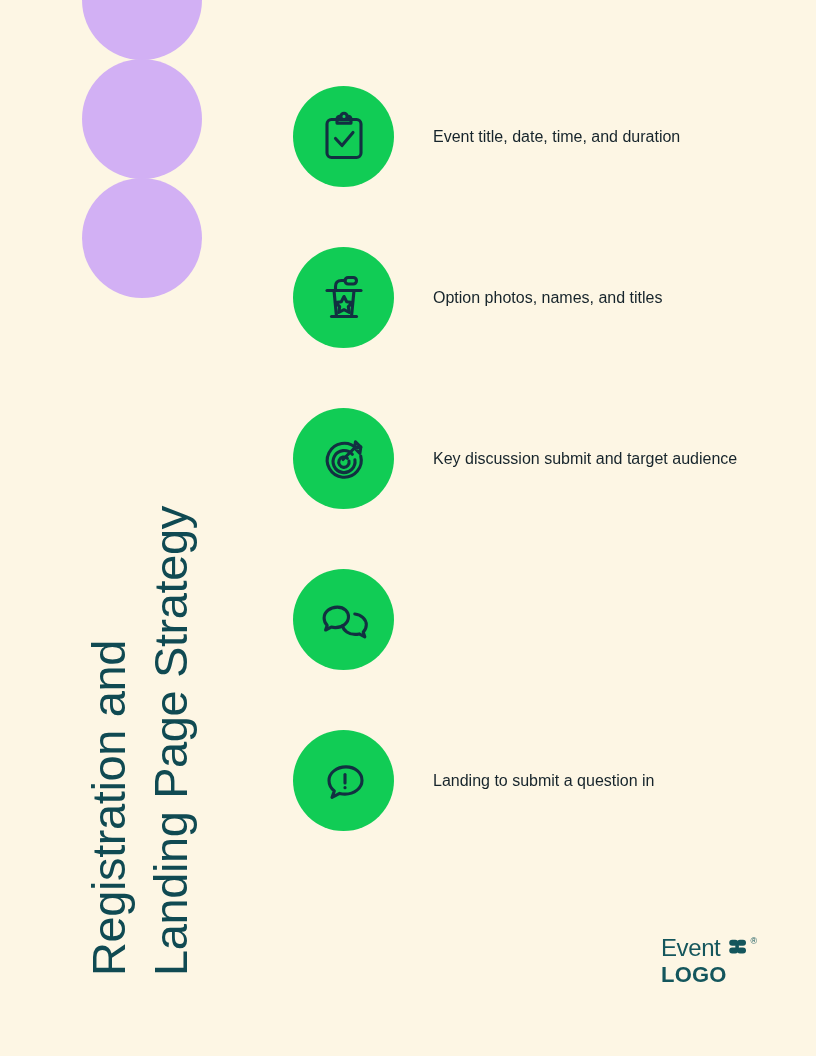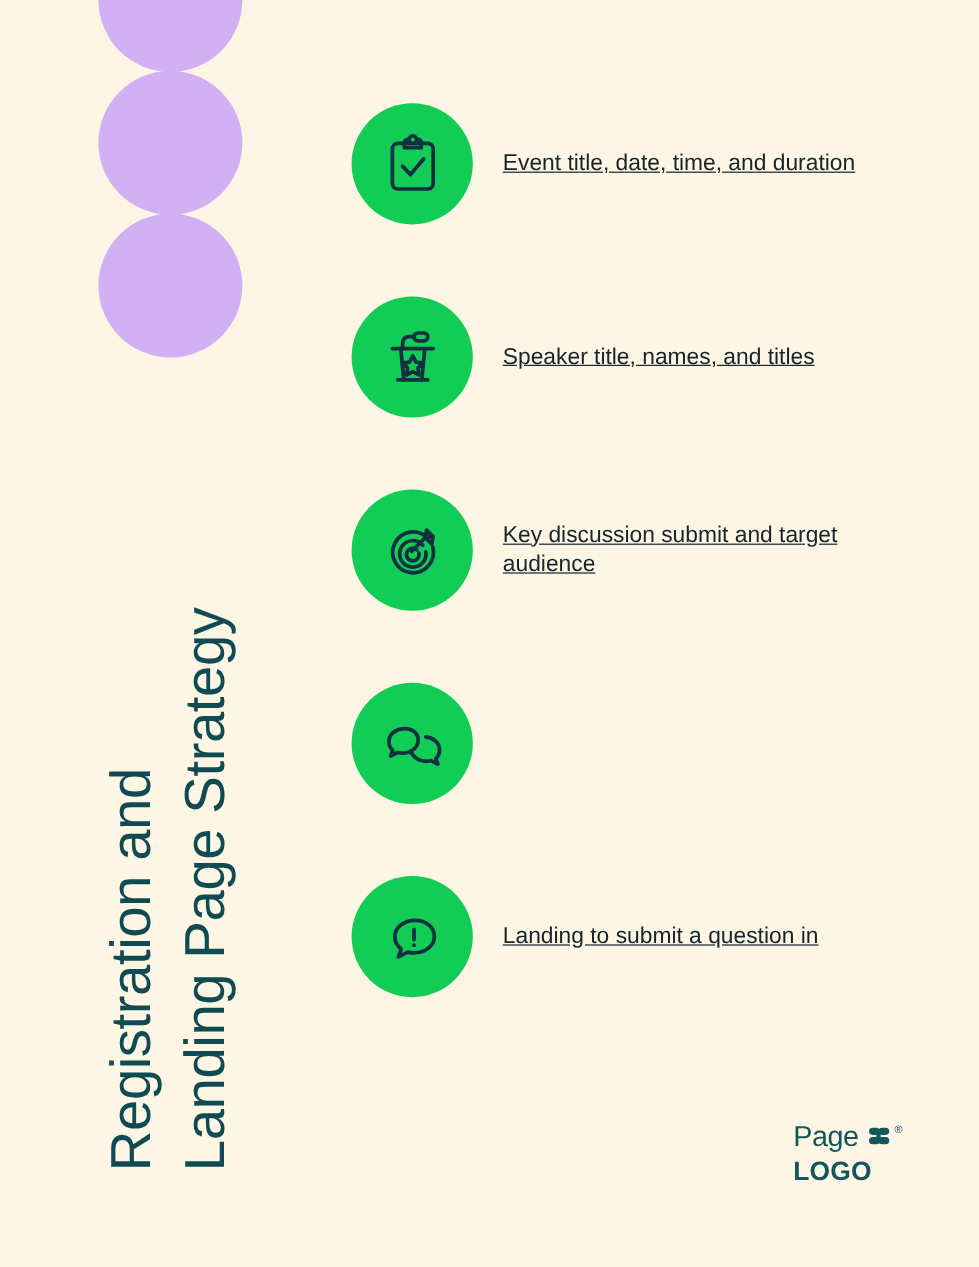--- a/index.html
+++ b/index.html
@@ -75,26 +75,25 @@
     border-radius: 50%;
     background: #11CC55;
     display: flex;
     align-items: center;
     justify-content: center;
   }
   .icon-badge svg {
     display: block;
   }
   .feature-text {
-    margin-left: 25px;
+    margin-left: 39px;
     color: #16242B;
-    font-size: 19px;
+    font-size: 16px;
     line-height: 24px;
     max-width: 330px;
-    text-decoration: underline;
   }
   .feature-text .tl {
     display: block;
   }
 
   
   .logo {
     position: absolute;
     left: 661px;
     top: 936px;
@@ -162,21 +161,21 @@
       <svg width="52" height="52" viewBox="0 0 52 52" fill="none" stroke="#123041" stroke-width="3.1" stroke-linecap="round" stroke-linejoin="round">
         <path d="M16 18.5 L18.5 44.5 M36 18.5 L33.5 44.5"></path>
         <path d="M9 18.5 H43"></path>
         <path d="M13.5 44.5 H38.5"></path>
         <path d="M17.5 18.5 v-4 q0-6 6-6 h3.5"></path>
         <rect x="27" y="5.5" width="11.5" height="6.5" rx="3.2"></rect>
         <path d="M26 24.5 l2.7 5.2 5.8 0.9 -4.2 4.1 1 5.8 -5.3-2.8 -5.3 2.8 1-5.8 -4.2-4.1 5.8-0.9 z"></path>
       </svg>
     </div>
     <div class="feature-text">
-      <span class="tl">Speaker title, names, and titles</span>
+      <span class="tl">Option photos, names, and titles</span>
     </div>
   </div>
 
   <div class="feature-row">
     <div class="icon-badge">
       <svg width="52" height="52" viewBox="0 0 52 52" fill="none" stroke="#123041" stroke-width="3.1" stroke-linecap="round" stroke-linejoin="round">
         <path d="M38.5 15.5 a17 17 0 1 0 4.2 7.5"></path>
         <path d="M34.3 21.3 a11 11 0 1 0 2.6 5.5"></path>
         <path d="M29.4 25.3 a5.2 5.2 0 1 0 1.6 2.7"></path>
         <path d="M25 26.5 L36.5 15"></path>
@@ -208,21 +207,21 @@
     </div>
     <div class="feature-text">
       <span class="tl">Landing to submit a question in</span>
     </div>
   </div>
 
 </div>
 
 <div class="logo">
   <div class="logo-top">
-    <span class="logo-your">Page</span>
+    <span class="logo-your">Event</span>
     <span class="logo-mark">
       <svg width="22" height="20" viewBox="0 0 22 20" fill="#14565C">
         <path d="M6.2 0.8 h3.0 a3.0 3.0 0 0 1 3.0 3.0 v0 a3.0 3.0 0 0 1 -3.0 3.0 h-3.0 a3.0 3.0 0 0 1 -3.0 -3.0 v0 a3.0 3.0 0 0 1 3.0 -3.0 z"></path>
         <path d="M14.0 0.8 h3.0 a3.0 3.0 0 0 1 3.0 3.0 v0 a3.0 3.0 0 0 1 -3.0 3.0 h-3.0 a3.0 3.0 0 0 1 -3.0 -3.0 v0 a3.0 3.0 0 0 1 3.0 -3.0 z"></path>
         <path d="M6.2 8.6 h3.0 a3.0 3.0 0 0 1 3.0 3.0 v0 a3.0 3.0 0 0 1 -3.0 3.0 h-3.0 a3.0 3.0 0 0 1 -3.0 -3.0 v0 a3.0 3.0 0 0 1 3.0 -3.0 z"></path>
         <path d="M14.0 8.6 h3.0 a3.0 3.0 0 0 1 3.0 3.0 v0 a3.0 3.0 0 0 1 -3.0 3.0 h-3.0 a3.0 3.0 0 0 1 -3.0 -3.0 v0 a3.0 3.0 0 0 1 3.0 -3.0 z"></path>
         <rect x="9.3" y="4.8" width="3.6" height="6.0"></rect>
       </svg>
     </span>
     <span class="logo-reg">®</span>

